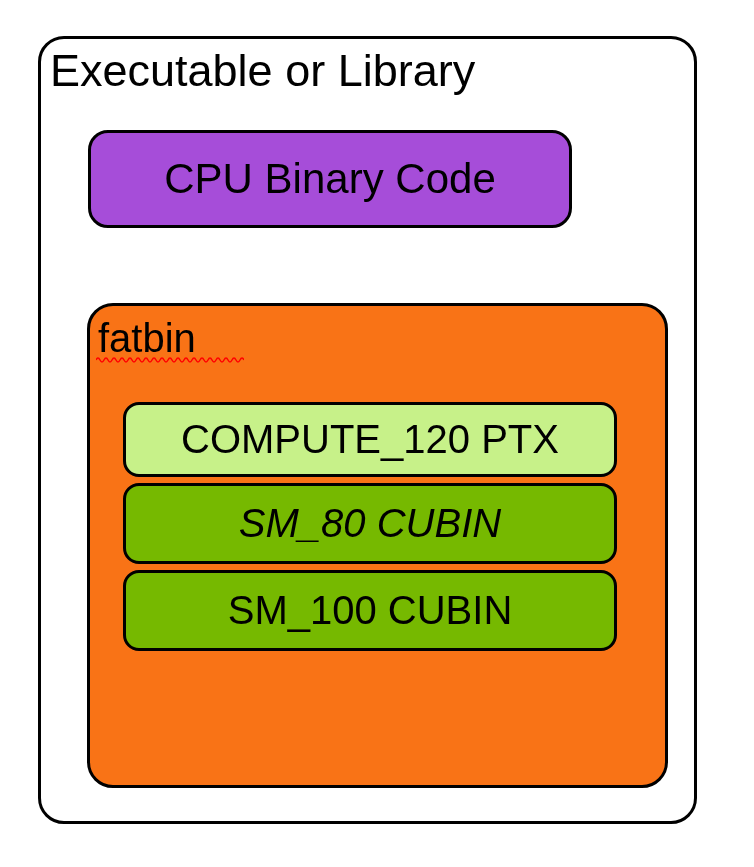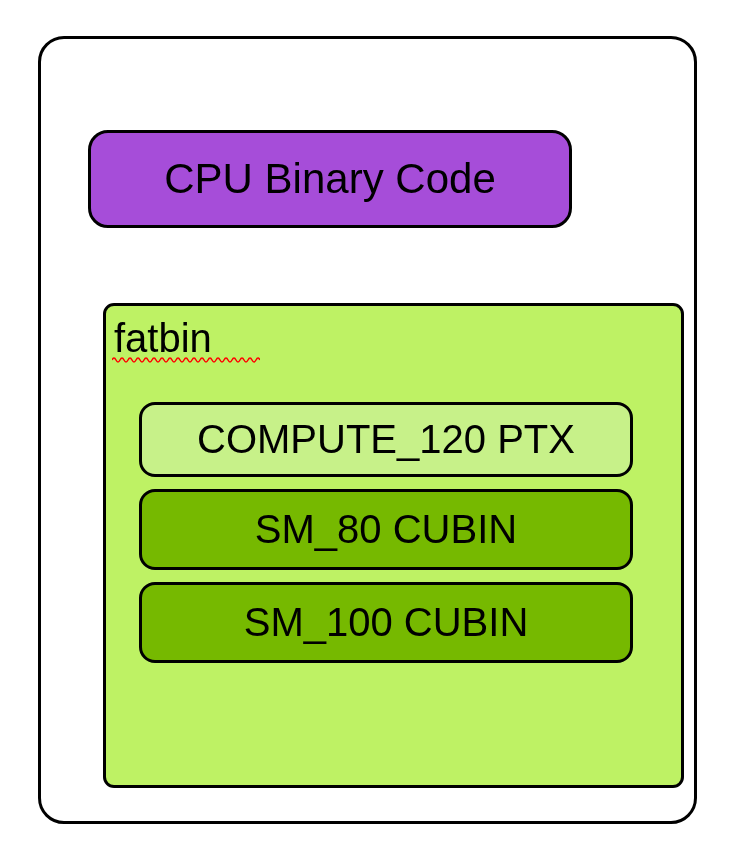--- a/index.html
+++ b/index.html
@@ -45,28 +45,28 @@
     border-radius: 20px;
     box-sizing: border-box;
     display: flex;
     align-items: center;
     justify-content: center;
     font-size: 42px;
     white-space: nowrap;
   }
   .fatbin-box {
     position: absolute;
-    left: 62px;
+    left: 46px;
     top: 264px;
     width: 581px;
     height: 485px;
     border: 3px solid #000000;
-    border-radius: 11px;
+    border-radius: 26px;
     box-sizing: border-box;
-    background: #bef264;
+    background: #f97316;
   }
   .fatbin-title {
     position: absolute;
     left: 8px;
     top: 10px;
     font-size: 40px;
     line-height: 44px;
     white-space: nowrap;
   }
   .fatbin-squiggle {
@@ -76,21 +76,21 @@
     width: 148px;
     height: 8px;
   }
   .stack {
     position: absolute;
     left: 33px;
     top: 96px;
     width: 494px;
     display: flex;
     flex-direction: column;
-    gap: 12px;
+    gap: 6px;
   }
   .item-box {
     width: 100%;
     height: 81px;
     border: 3px solid #000000;
     border-radius: 16px;
     box-sizing: border-box;
     display: flex;
     align-items: center;
     justify-content: center;
@@ -101,40 +101,41 @@
   .item-box.first {
     height: 75px;
   }
 </style>
 </head>
 <body>
 
 <div class="canvas">
   <div class="outer-box">
 
+    <div class="outer-title">Executable or Library</div>
 
     <div class="cpu-box" style="background-color: rgb(166, 77, 217);">
       <span>CPU Binary Code</span>
     </div>
 
     <div class="fatbin-box">
 
       <div class="fatbin-title">fatbin</div>
 
       <svg class="fatbin-squiggle" viewBox="0 0 148 8" preserveAspectRatio="none">
         <path d="M0 4 q2 -4 4 0 q2 4 4 0 q2 -4 4 0 q2 4 4 0 q2 -4 4 0 q2 4 4 0 q2 -4 4 0 q2 4 4 0 q2 -4 4 0 q2 4 4 0 q2 -4 4 0 q2 4 4 0 q2 -4 4 0 q2 4 4 0 q2 -4 4 0 q2 4 4 0 q2 -4 4 0 q2 4 4 0 q2 -4 4 0 q2 4 4 0 q2 -4 4 0 q2 4 4 0 q2 -4 4 0 q2 4 4 0 q2 -4 4 0 q2 4 4 0 q2 -4 4 0 q2 4 4 0 q2 -4 4 0 q2 4 4 0 q2 -4 4 0 q2 4 4 0 q2 -4 4 0 q2 4 4 0 q2 -4 4 0 q2 4 4 0 q2 -4 4 0" fill="none" stroke-width="1.5" stroke="#FF0000"></path>
       </svg>
 
       <div class="stack">
 
         <div class="item-box first" style="background-color: rgb(199, 241, 137);">
           <span>COMPUTE_120 PTX</span>
         </div>
 
-        <div class="item-box" style="background-color: rgb(118, 185, 0);">
+        <div class="item-box" style="background-color: rgb(118, 185, 0); font-style: italic;">
           <span>SM_80 CUBIN</span>
         </div>
 
 
         <div class="item-box" style="background-color: rgb(118, 185, 0); text-align: center;">
           <span>SM_100 CUBIN</span>
         </div>
 
       </div>
     </div>

